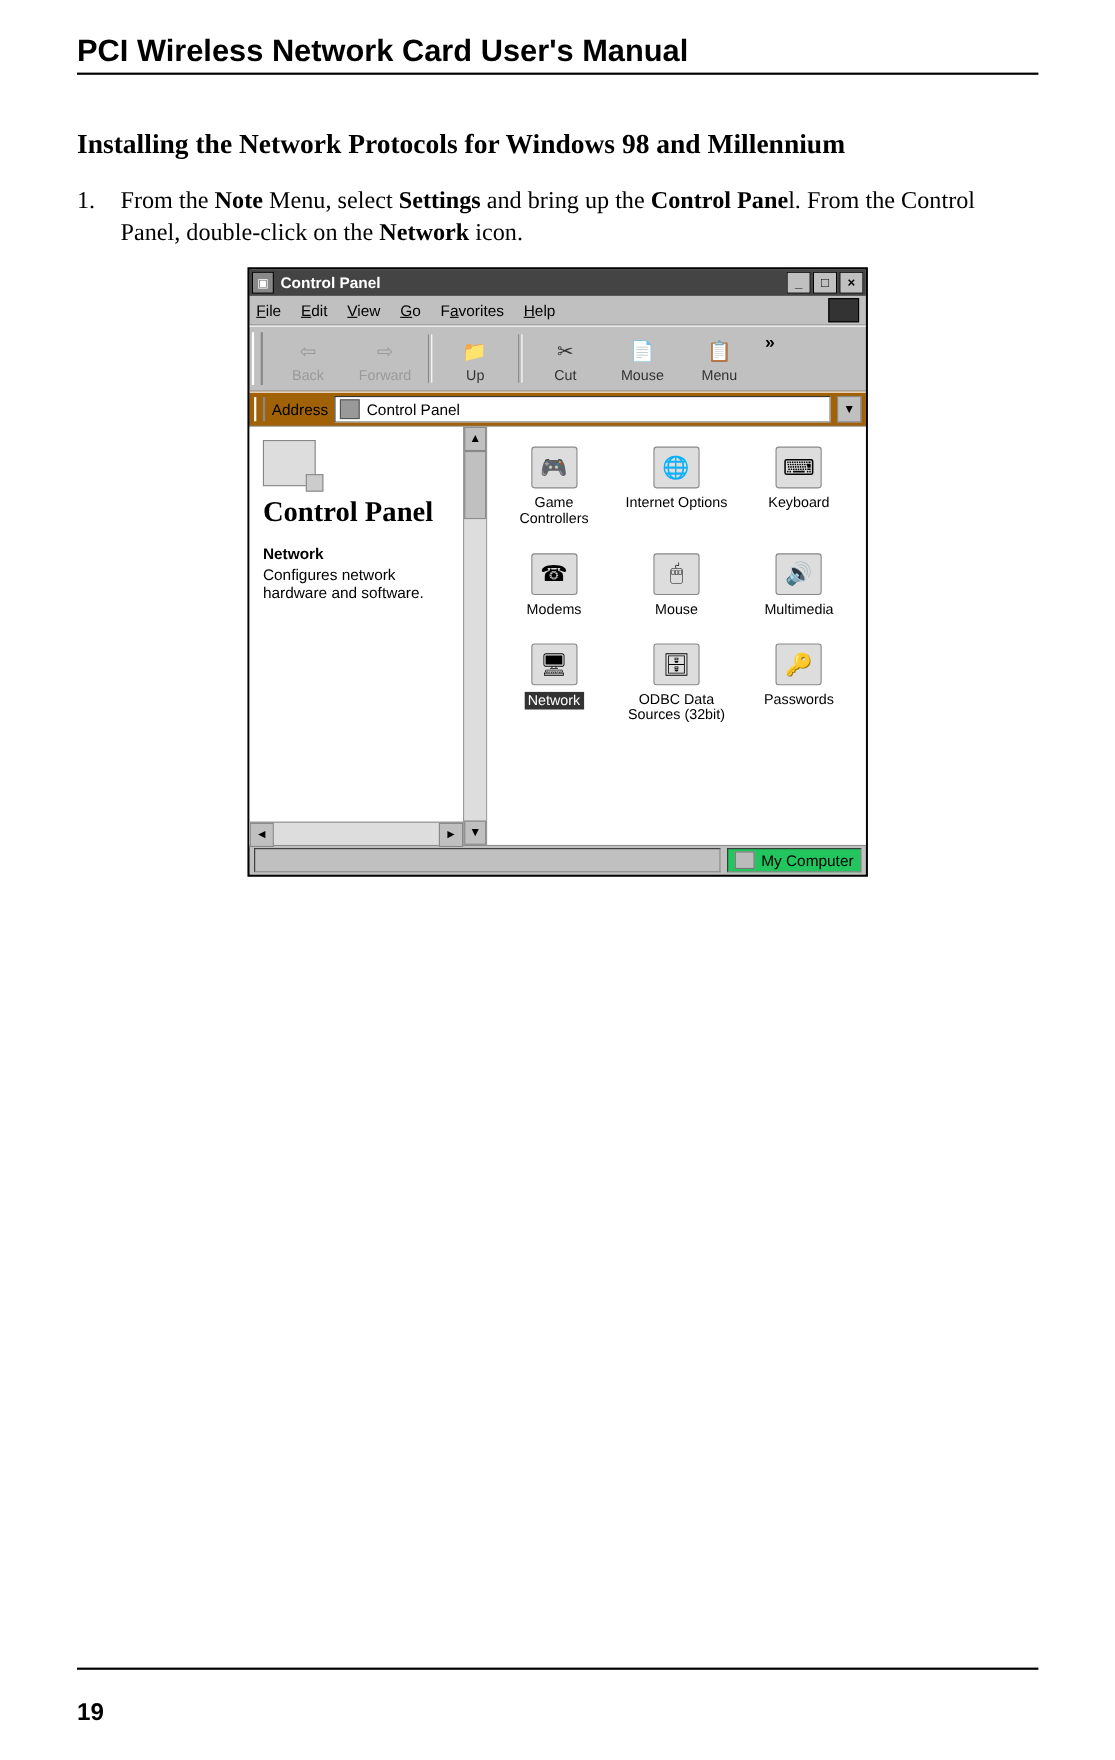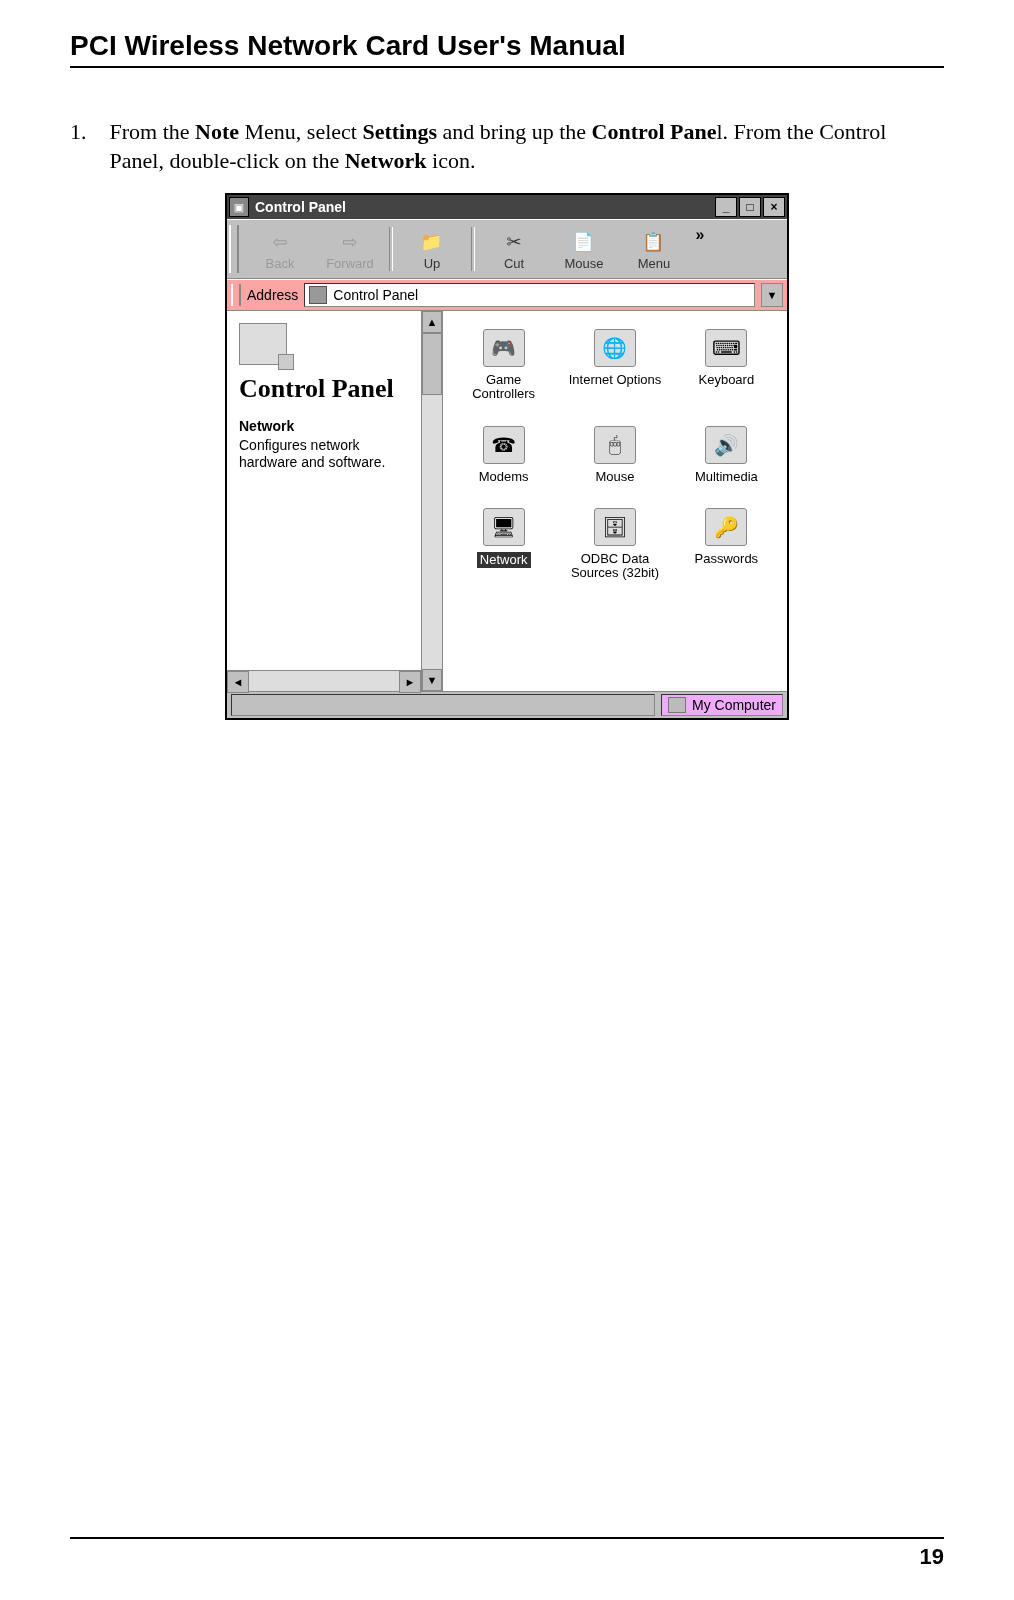--- a/index.html
+++ b/index.html
@@ -126,21 +126,21 @@
   }
   .toolbar .tbtn.disabled { color: #9a9a9a; }
   .toolbar .ticon {
     width: 26px; height: 24px; margin: 2px auto 2px auto; display:flex; align-items:center; justify-content:center;
     font-size: 18px;
   }
   .toolbar .chev {
     width: 22px; height: 50px; display:flex; align-items:flex-start; justify-content:center; font-size:16px; font-weight:bold; padding-top:4px;
   }
   .addrbar {
-    background: #fca5a5;
+    background: #a16207;
     border-top: 1px solid #fff;
     border-bottom: 1px solid #888;
     display:flex; align-items:center; height: 30px; padding: 0 4px; gap:6px;
   }
   .addrbar .grip2 { width: 6px; height: 22px; border-left:2px solid #fff; border-right:2px solid #888; }
   .addrbar .lbl { font-size: 14px; }
   .addrbar .field {
     flex:1; background:#fff; border:1px inset #888; height:22px; display:flex; align-items:center; padding:0 4px; gap:6px;
   }
   .addrbar .ficon { width:16px; height:16px; background:#999; border:1px solid #555; }
@@ -195,68 +195,78 @@
     display:flex; align-items:center; justify-content:center; font-size:20px;
   }
   .app-icon .lbl2 { display:block; line-height:1.1; }
   .app-icon.selected .lbl2 {
     background:#333; color:#fff; display:inline-block; padding:1px 3px;
   }
   .statusbar {
     height: 26px; background:#c0c0c0; border-top:1px solid #888; display:flex; align-items:center; justify-content:flex-end; padding: 0 4px; gap:6px;
   }
   .status-pane {
-    border:1px inset #888; height:20px; display:flex; align-items:center; padding:0 6px; gap:6px; background:#f0abfc;text-align:center;
+    border:1px inset #888; height:20px; display:flex; align-items:center; padding:0 6px; gap:6px; background:#22c55e;text-align:center;
   }
   .status-pane .sicon { width:16px; height:14px; background:#bbb; border:1px solid #777; }
   .status-left { flex:1; border:1px inset #888; height:20px; }
 
   .footer {
     position: absolute;
     bottom: 30px;
     left: 70px;
     right: 70px;
     border-top: 2px solid #000;
-    padding-top: 5px;
-    text-align: right;
+    padding-top: 26px;
+    text-align: left;
   }
   .footer-num {
     font-family: Arial, Helvetica, sans-serif;
     font-weight: bold;
     font-size: 22px;
   }
 </style>
 </head>
 <body>
 
 <div class="page">
 
   <div class="header-line">
     <span class="header-text">PCI Wireless Network Card User's Manual</span>
   </div>
 
 
 
+  <div class="section-title">Installing the Network Protocols for Windows 98 and Millennium</div>
 
   <div class="step">
     <span class="step-number">1.</span>
     <span class="step-body">
       <span>From the </span><span class="bold">Note</span><span> Menu, select </span><span class="bold">Settings</span><span> and bring up the </span><span class="bold">Control Pane</span><span>l. From the Control Panel, double-click on the </span><span class="bold">Network</span><span> icon.</span>
     </span>
   </div>
 
   <div class="win">
     <div class="titlebar">
       <div class="t-icon">▣</div>
       <div class="t-title">Control Panel</div>
       <div class="t-btns">
         <div class="t-btn">_</div>
         <div class="t-btn">□</div>
         <div class="t-btn">×</div>
       </div>
+    </div>
+    <div class="menubar">
+      <span class="m"><u>F</u>ile</span>
+      <span class="m"><u>E</u>dit</span>
+      <span class="m"><u>V</u>iew</span>
+      <span class="m"><u>G</u>o</span>
+      <span class="m">F<u>a</u>vorites</span>
+      <span class="m"><u>H</u>elp</span>
+      <div class="logo"></div>
     </div>
     <div class="toolbar">
       <div class="grip"></div>
       <div class="tbtn disabled">
         <div class="ticon">⇦</div>
         <div>Back</div>
       </div>
       <div class="tbtn disabled">
         <div class="ticon">⇨</div>
         <div>Forward</div>

